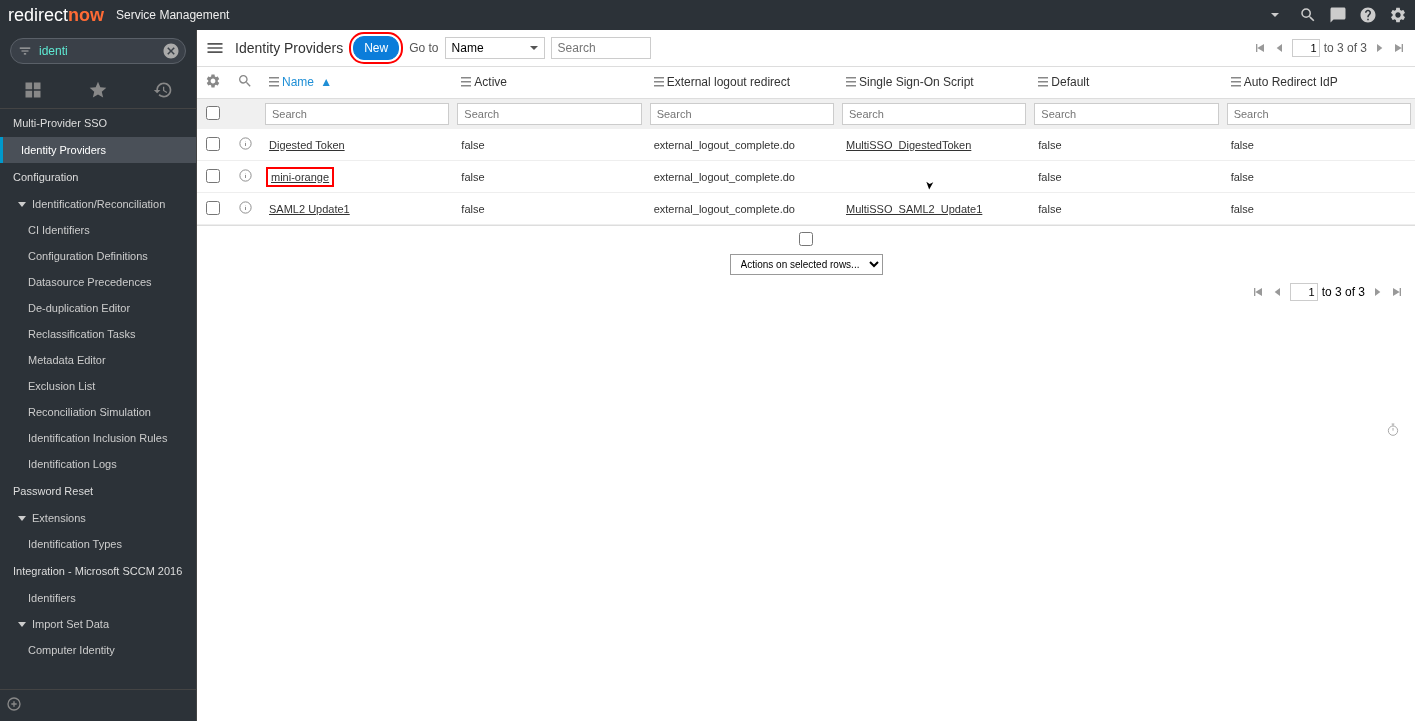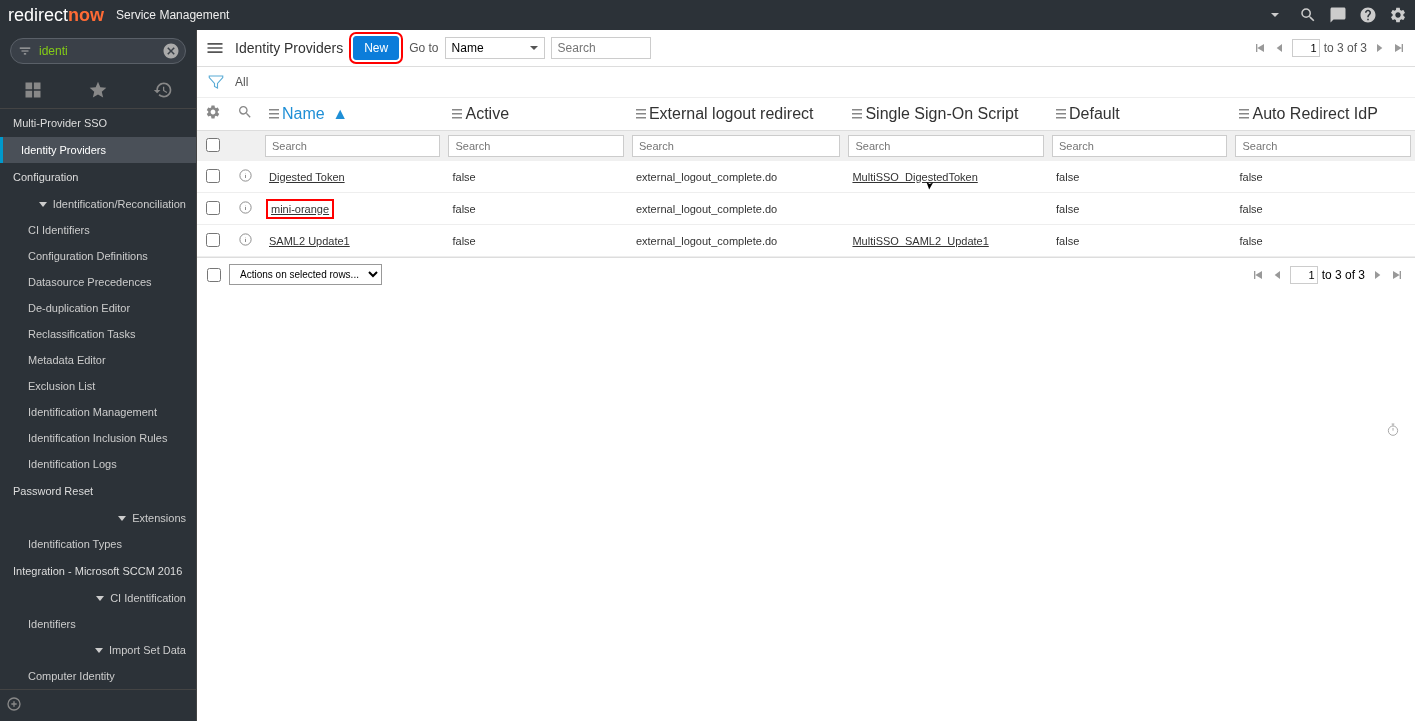--- a/index.html
+++ b/index.html
@@ -11,76 +11,76 @@
 .service-label { font-size: 12px; color: #eee; }
 .header-right { margin-left: auto; display: flex; align-items: center; gap: 12px; }
 .header-icon { width: 18px; height: 18px; cursor: pointer; fill: #ccc; }
 .user-area { display: flex; align-items: center; gap: 6px; cursor: pointer; padding: 0 8px; }
 .user-area .caret { border-top: 4px solid #ccc; border-left: 4px solid transparent; border-right: 4px solid transparent; }
 
 .main-wrap { display: flex; height: calc(100vh - 30px); }
 
 .sidebar { width: 197px; background: #2c3238; color: #ccc; display: flex; flex-direction: column; border-right: 1px solid #444; }
 .filter-box { margin: 8px 10px; position: relative; }
-.filter-input { width: 100%; background: #3a4048; border: 1px solid #5a6068; border-radius: 14px; padding: 5px 28px 5px 28px; color: #84cc16; font-size: 12px; outline: none; }
+.filter-input { width: 100%; background: #3a4048; border: 1px solid #5a6068; border-radius: 14px; padding: 5px 28px 5px 28px; color: #5eead4; font-size: 12px; outline: none; }
 .filter-funnel { position: absolute; left: 8px; top: 6px; width: 14px; height: 14px; fill: #aaa; }
 .filter-clear { position: absolute; right: 6px; top: 4px; width: 18px; height: 18px; fill: #aaa; cursor: pointer; }
 .nav-tabs { display: flex; justify-content: space-around; padding: 8px 0; border-bottom: 1px solid #444; }
 .nav-tab-icon { width: 20px; height: 20px; fill: #888; cursor: pointer; }
 .nav-tree { flex: 1; overflow-y: auto; }
 .nav-section { padding: 8px 10px; font-size: 11px; color: #ddd; cursor: pointer; border-left: 3px solid transparent; }
 .nav-item { padding: 7px 10px 7px 18px; font-size: 11px; color: #ddd; cursor: pointer; border-left: 3px solid transparent; }
 .nav-item.active { background: #4a5058; border-left-color: #0099cc; color: #fff; }
-.nav-group { padding: 7px 10px 7px 18px; font-size: 11px; display: flex; align-items: center; gap: 6px; cursor: pointer; justify-content: flex-end; }
+.nav-group { padding: 7px 10px 7px 18px; font-size: 11px; display: flex; align-items: center; gap: 6px; cursor: pointer; }
 .nav-group .arr { display: inline-block; width: 0; height: 0; border-left: 4px solid transparent; border-right: 4px solid transparent; border-top: 5px solid #ccc; }
 .nav-sub { padding: 7px 10px 7px 28px; font-size: 11px; cursor: pointer; }
 .sidebar-footer { padding: 6px; border-top: 1px solid #444; }
 .sidebar-footer svg { width: 16px; height: 16px; fill: #888; }
 .sidebar::-webkit-scrollbar, .nav-tree::-webkit-scrollbar { width: 10px; }
 .nav-tree::-webkit-scrollbar-thumb { background: #5a6068; border-radius: 5px; }
 .nav-tree::-webkit-scrollbar-track { background: #2c3238; }
 
 .content { flex: 1; background: #fff; display: flex; flex-direction: column; }
 .content-header { display: flex; align-items: center; padding: 6px 8px; border-bottom: 1px solid #ddd; gap: 6px; }
 .hamburger { width: 20px; height: 20px; cursor: pointer; fill: #555; }
 .list-title { font-size: 14px; color: #333; margin: 0 4px; }
-.btn-new { background: #0b7dda; color: #fff; border: 1px solid #0b7dda; padding: 4px 10px; font-size: 12px; border-radius: 3px; cursor: pointer; outline: 2px solid red; outline-offset: 2px; }
+.btn-new { background: #0b7dda; color: #fff; border: 1px solid #0b7dda; padding: 4px 10px; font-size: 12px; border-radius: 11px; cursor: pointer; outline: 2px solid red; outline-offset: 2px; }
 .goto-label { font-size: 12px; color: #555; margin-left: 4px; }
 .goto-select { border: 1px solid #ccc; padding: 3px 6px; font-size: 12px; min-width: 100px; background: #fff; cursor: pointer; display: flex; justify-content: space-between; align-items: center; }
 .goto-select .caret { border-top: 4px solid #555; border-left: 4px solid transparent; border-right: 4px solid transparent; }
 .goto-search { border: 1px solid #ccc; padding: 3px 6px; font-size: 12px; width: 100px; }
 .pager { margin-left: auto; display: flex; align-items: center; gap: 4px; color: #555; }
 .pager-btn { width: 16px; height: 16px; cursor: pointer; fill: #999; }
 .pager-input { width: 28px; text-align: right; border: 1px solid #ccc; padding: 2px; font-size: 11px; }
 
 .filter-row { display: flex; align-items: center; padding: 6px 10px; gap: 10px; border-bottom: 1px solid #eee; }
 .filter-row svg { width: 18px; height: 18px; fill: #5bacd6; cursor: pointer; }
 .filter-row .all-link { color: #555; font-size: 12px; }
 
 .table-wrap { flex: 1; overflow: auto; }
 table { width: 100%; border-collapse: collapse; }
-thead tr.col-headers th { text-align: left; font-weight: normal; font-size: 16px; padding: 6px 8px; border-bottom: 1px solid #ddd; background: #fff; color: #333; }
+thead tr.col-headers th { text-align: left; font-weight: normal; font-size: 12px; padding: 6px 8px; border-bottom: 1px solid #ddd; background: #fff; color: #333; }
 thead tr.col-headers th.sorted { color: #1f8fd6; }
 thead tr.col-headers th .drag { display: inline-block; width: 10px; vertical-align: middle; fill: #888; margin-right: 3px; }
 thead tr.col-headers th.sorted .sort-icon { color: #1f8fd6; margin-left: 3px; }
 thead tr.search-row td { padding: 4px; background: #f0f0f0; }
 thead tr.search-row input { width: 100%; border: 1px solid #ccc; padding: 4px 6px; font-size: 11px; }
 tbody tr { border-bottom: 1px solid #eee; }
 tbody td { padding: 7px 8px; font-size: 11px; color: #333; }
 tbody td a { color: #333; text-decoration: underline; }
 .cell-check { width: 30px; text-align: center; }
 .cell-info { width: 30px; text-align: center; }
 .cell-info svg { width: 15px; height: 15px; fill: none; stroke: #888; stroke-width: 1.5; cursor: pointer; }
 .row-chk { width: 14px; height: 14px; cursor: pointer; }
 .hl { outline: 2px solid red; outline-offset: 1px; display: inline-block; padding: 1px 2px; }
 .row-gear { width: 30px; }
 .row-gear svg { width: 16px; height: 16px; fill: #888; cursor: pointer; }
 .row-search { width: 30px; }
 .row-search svg { width: 16px; height: 16px; fill: #888; cursor: pointer; }
-.table-footer { display: flex; align-items: center; padding: 6px 10px; border-top: 1px solid #ddd; gap: 8px; }
+.table-footer { display: flex; align-items: center; padding: 6px 10px; border-top: 1px solid #ddd; gap: 8px; flex-direction: column; }
 .actions-select { border: 1px solid #999; padding: 3px 6px; font-size: 10px; min-width: 100px; background: #fff; }
 .footer-right { margin-left: auto; display: flex; align-items: center; gap: 4px; }
 .stopwatch { position: absolute; right: 14px; bottom: 280px; }
 .stopwatch svg { width: 16px; height: 16px; fill: none; stroke: #aaa; stroke-width: 1.5; }
 .cursor-dot { position: absolute; width: 10px; height: 10px; pointer-events: none; }
 .cursor-dot:before { content: "➤"; color: #000; font-size: 11px; transform: rotate(95deg); display: inline-block; }
 </style>
 </head>
 <body>
 
@@ -136,34 +136,30 @@
           <span class="arr"></span>
           <span>Identification/Reconciliation</span>
         </div>
         <div class="nav-sub">CI Identifiers</div>
         <div class="nav-sub">Configuration Definitions</div>
         <div class="nav-sub">Datasource Precedences</div>
         <div class="nav-sub">De-duplication Editor</div>
         <div class="nav-sub">Reclassification Tasks</div>
         <div class="nav-sub">Metadata Editor</div>
         <div class="nav-sub">Exclusion List</div>
-        <div class="nav-sub">Identification Management</div>
+        <div class="nav-sub">Reconciliation Simulation</div>
         <div class="nav-sub">Identification Inclusion Rules</div>
         <div class="nav-sub">Identification Logs</div>
         <div class="nav-section">Password Reset</div>
         <div class="nav-group">
           <span class="arr"></span>
           <span>Extensions</span>
         </div>
         <div class="nav-sub">Identification Types</div>
         <div class="nav-section">Integration - Microsoft SCCM 2016</div>
-        <div class="nav-group">
-          <span class="arr"></span>
-          <span>CI Identification</span>
-        </div>
         <div class="nav-sub">Identifiers</div>
         <div class="nav-group">
           <span class="arr"></span>
           <span>Import Set Data</span>
         </div>
         <div class="nav-sub">Computer Identity</div>
       </div>
     <div class="sidebar-footer">
       <svg viewBox="0 0 24 24">
           <circle cx="12" cy="12" r="9" fill="none" stroke="#888" stroke-width="2"></circle>
@@ -196,26 +192,20 @@
         <span>to 3 of 3</span>
         <svg class="pager-btn" viewBox="0 0 24 24">
             <path d="M9 6l8 6-8 6V6z"></path>
           </svg>
         <svg class="pager-btn" viewBox="0 0 24 24">
             <path d="M6 6l10 6-10 6V6zm10 0h2v12h-2z"></path>
           </svg>
       </div>
     </div>
 
-    <div class="filter-row">
-      <svg viewBox="0 0 24 24">
-          <path d="M3 4h18v2l-7 8v6l-4-2v-4L3 6V4z" fill="none" stroke="#5bacd6" stroke-width="1.5"></path>
-        </svg>
-      <span class="all-link">All</span>
-    </div>
 
     <div class="table-wrap">
       <table>
         <thead>
           <tr class="col-headers" id="col-headers">
             <th class="row-gear"><svg viewBox="0 0 24 24">
                   <path d="M19.14 12.94c.04-.3.06-.61.06-.94 0-.32-.02-.64-.07-.94l2.03-1.58c.18-.14.23-.41.12-.61l-1.92-3.32c-.12-.22-.37-.29-.59-.22l-2.39.96c-.5-.38-1.03-.7-1.62-.94l-.36-2.54c-.04-.24-.24-.41-.48-.41h-3.84c-.24 0-.43.17-.47.41l-.36 2.54c-.59.24-1.13.57-1.62.94l-2.39-.96c-.22-.08-.47 0-.59.22L2.74 8.87c-.12.21-.08.47.12.61l2.03 1.58c-.05.3-.09.63-.09.94s.02.64.07.94l-2.03 1.58c-.18.14-.23.41-.12.61l1.92 3.32c.12.22.37.29.59.22l2.39-.96c.5.38 1.03.7 1.62.94l.36 2.54c.05.24.24.41.48.41h3.84c.24 0 .44-.17.47-.41l.36-2.54c.59-.24 1.13-.56 1.62-.94l2.39.96c.22.08.47 0 .59-.22l1.92-3.32c.12-.22.07-.47-.12-.61l-2.01-1.58zM12 15.6c-1.98 0-3.6-1.62-3.6-3.6s1.62-3.6 3.6-3.6 3.6 1.62 3.6 3.6-1.62 3.6-3.6 3.6z"></path>
                 </svg></th>
             <th class="row-search"><svg viewBox="0 0 24 24">
                   <path d="M15.5 14h-.79l-.28-.27A6.471 6.471 0 0016 9.5 6.5 6.5 0 109.5 16c1.61 0 3.09-.59 4.23-1.57l.27.28v.79l5 4.99L20.49 19l-4.99-5zm-6 0C7.01 14 5 11.99 5 9.5S7.01 5 9.5 5 14 7.01 14 9.5 11.99 14 9.5 14z"></path>

